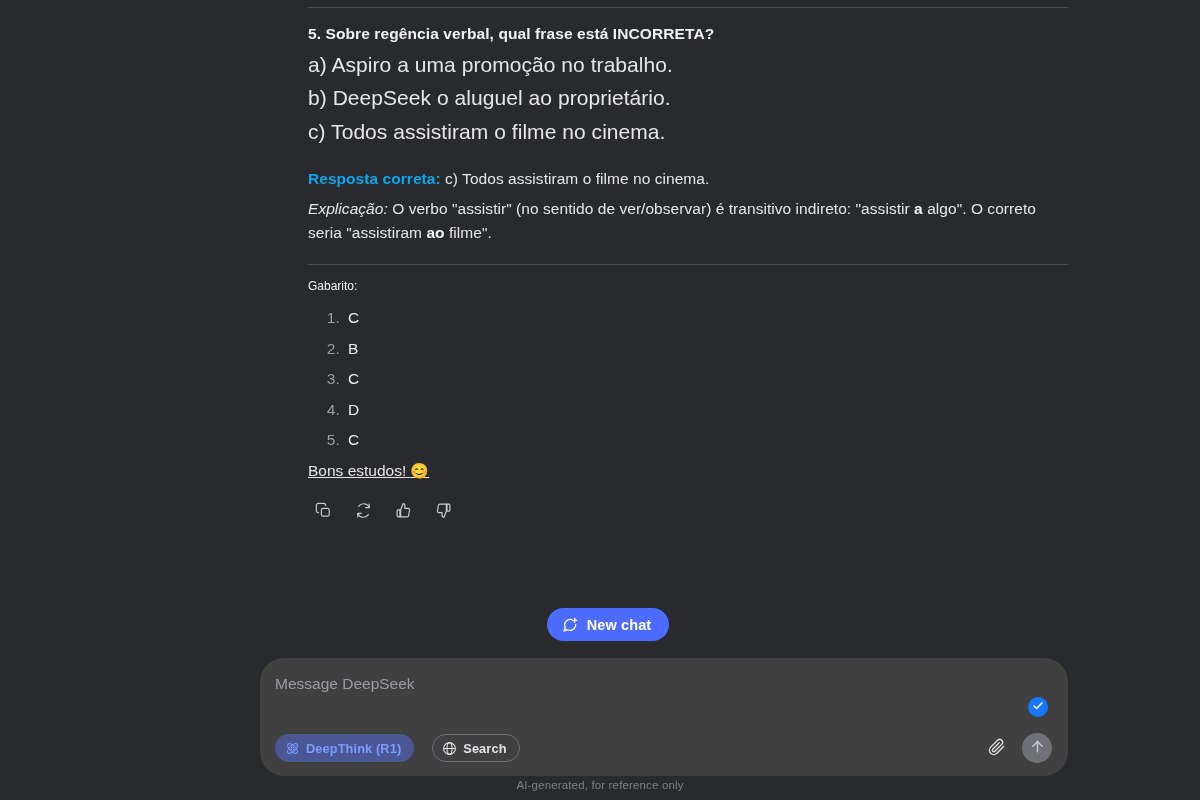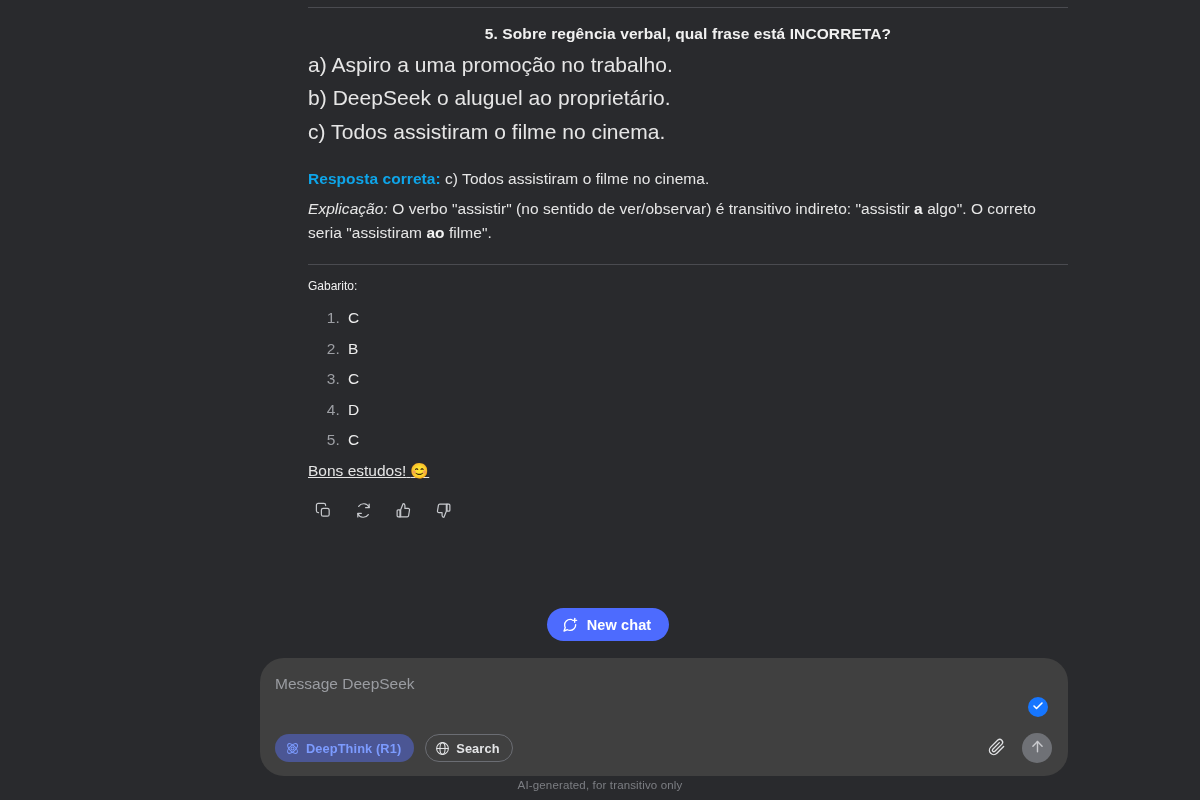--- a/index.html
+++ b/index.html
@@ -39,21 +39,20 @@
 
   .divider.top { margin-top: 7px; }
   .divider.mid { margin-top: 19px; }
 
   .q-title {
     font-size: 15.5px;
     font-weight: bold;
     color: #f1f1f1;
     margin-top: 17px;
     letter-spacing: 0.1px;
-    text-align: center;
   }
 
   .opt {
     font-size: 21px;
     color: #e6e6e6;
     margin-top: 9.5px;
     letter-spacing: 0.05px;
   }
 
   .answer-block { margin-top: 26px; }
@@ -185,21 +184,21 @@
     position: absolute;
     left: 0;
     bottom: 13px;
     width: 100%;
     display: flex;
     align-items: center;
     justify-content: space-between;
     padding: 0 16px 0 15px;
   }
 
-  .tool-pills { display: flex; gap: 11px; }
+  .tool-pills { display: flex; gap: 18px; }
 
   .pill {
     display: inline-flex;
     align-items: center;
     gap: 6px;
     height: 28px;
     padding: 0 12px 0 9px;
     border-radius: 14px;
     font-size: 12.8px;
     font-weight: bold;
@@ -422,15 +421,15 @@
               <line x1="12" y1="19.5" x2="12" y2="5"></line>
               <polyline points="5.5 11.5 12 5 18.5 11.5"></polyline>
             </svg>
           </span>
         </button>
 
       </div>
     </div>
   </div>
 
-  <div class="footer">AI-generated, for transitivo only</div>
+  <div class="footer">AI-generated, for reference only</div>
 
 </div>
 
 </body></html>

